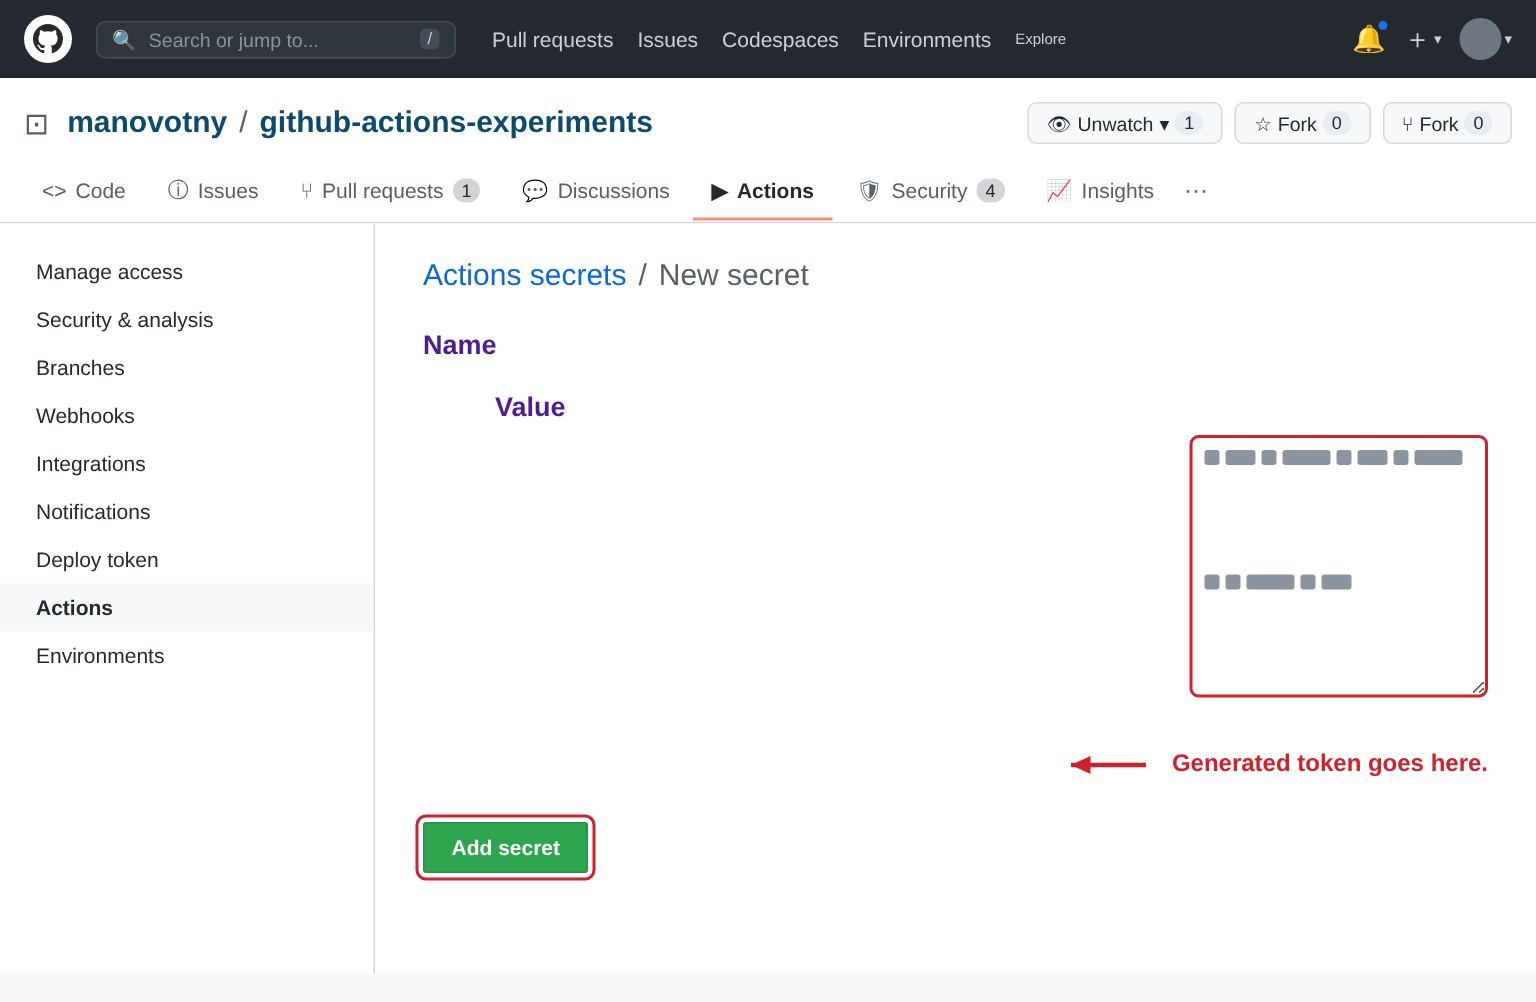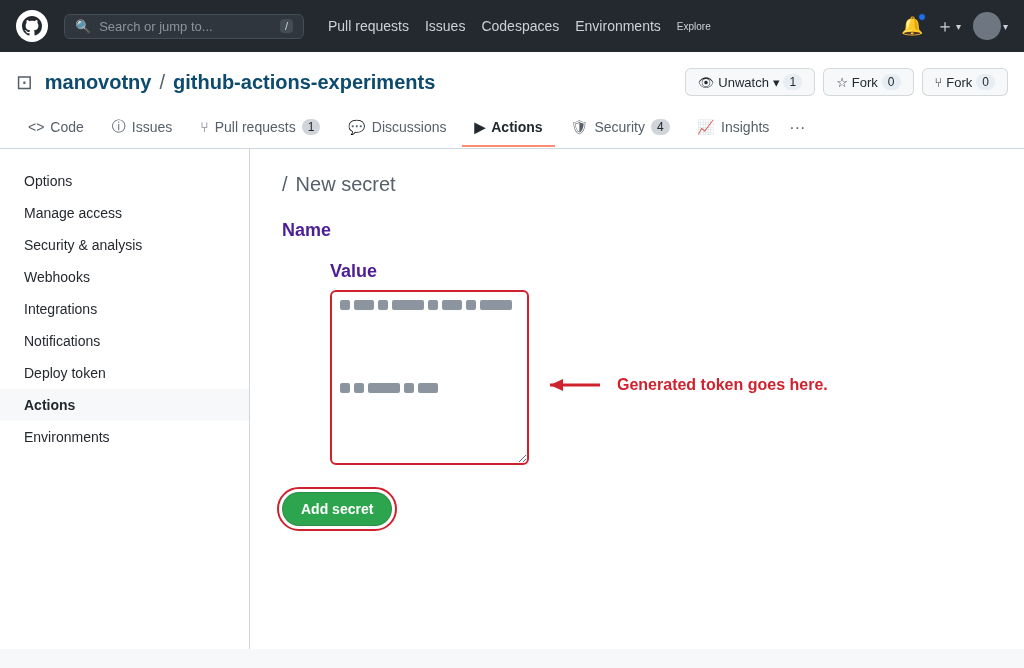--- a/index.html
+++ b/index.html
@@ -232,23 +232,24 @@
       border-radius: 6px;
       resize: vertical;
       font-family: monospace;
       background: #fff;
       color: #24292f;
       outline: none;
     }
 
     
     .annotation-wrapper {
-      display: flex; align-items: center; gap: 16px;
+      display: flex; align-items: flex-end; gap: 16px;
       max-width: 720px;
       margin-top: 0;
+      flex-direction: column;
     }
     .value-side { flex-shrink: 0; }
     .arrow-annotation {
       display: flex; align-items: center; gap: 12px;
       margin-top: 12px;
     }
     .arrow-svg { flex-shrink: 0; }
     .annotation-text {
       color: #cf222e;
       font-size: 16px;
@@ -258,21 +259,21 @@
 
     
     .add-secret-btn-wrapper {
       margin-top: 24px;
       display: flex;
     }
     .add-secret-btn {
       background: #2da44e;
       color: white;
       border: 1px solid rgba(27,31,36,0.15);
-      border-radius: 17px;
+      border-radius: 2px;
       padding: 8px 18px;
       font-size: 14px;
       font-weight: 600;
       cursor: pointer;
       outline: 2px solid #cf222e;
       outline-offset: 3px;
     }
   </style>
 </head>
 <body>
@@ -373,34 +374,35 @@
       <span>📈</span>
       <span>Insights</span>
     </a>
     <span class="tab-more">···</span>
   </div>
 </div>
 
 <div class="main-layout">
 
   <div class="sidebar">
-    <a class="sidebar-item" href="#">Options</a>
     <a class="sidebar-item" href="#">Manage access</a>
     <a class="sidebar-item" href="#">Security &amp; analysis</a>
+    <a class="sidebar-item" href="#">Branches</a>
     <a class="sidebar-item" href="#">Webhooks</a>
     <a class="sidebar-item" href="#">Integrations</a>
     <a class="sidebar-item" href="#">Notifications</a>
     <a class="sidebar-item" href="#">Deploy token</a>
     <a class="sidebar-item active" href="#">Actions</a>
     <a class="sidebar-item" href="#">Environments</a>
   </div>
 
   <div class="content">
 
     <div class="page-breadcrumb">
+      <a href="#">Actions secrets</a>
       <span>/</span>
       <span>New secret</span>
     </div>
 
     <div class="form-group">
       <label class="form-label">Name</label>
     </div>
 
     <div class="value-section">
       <label class="form-label">Value</label>

